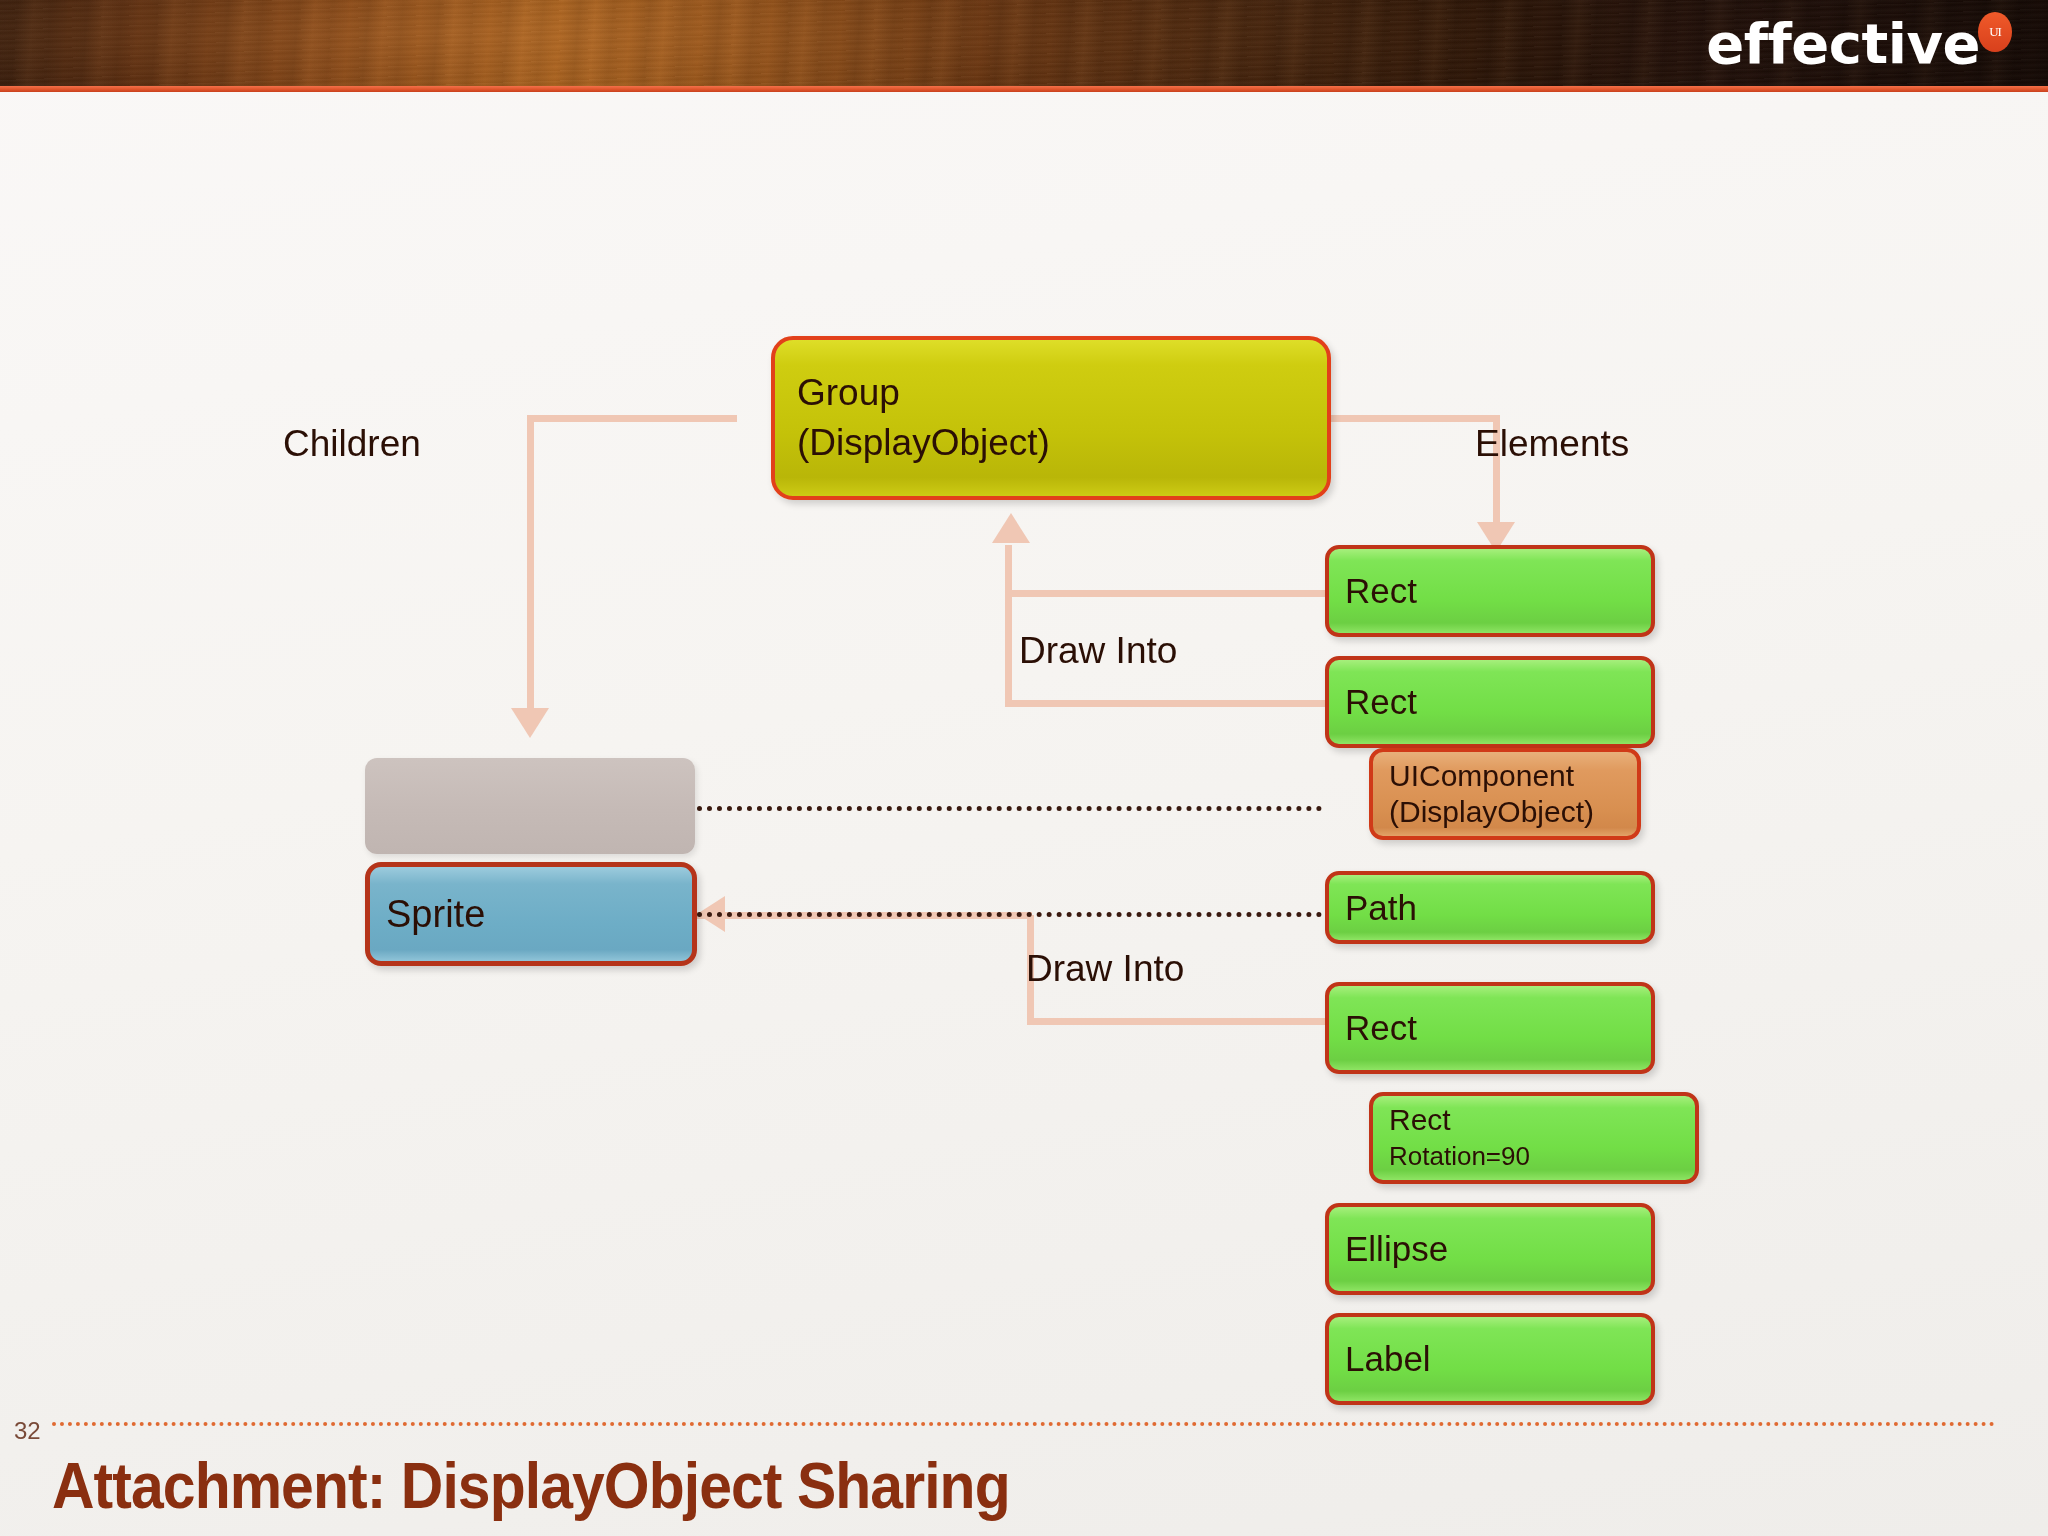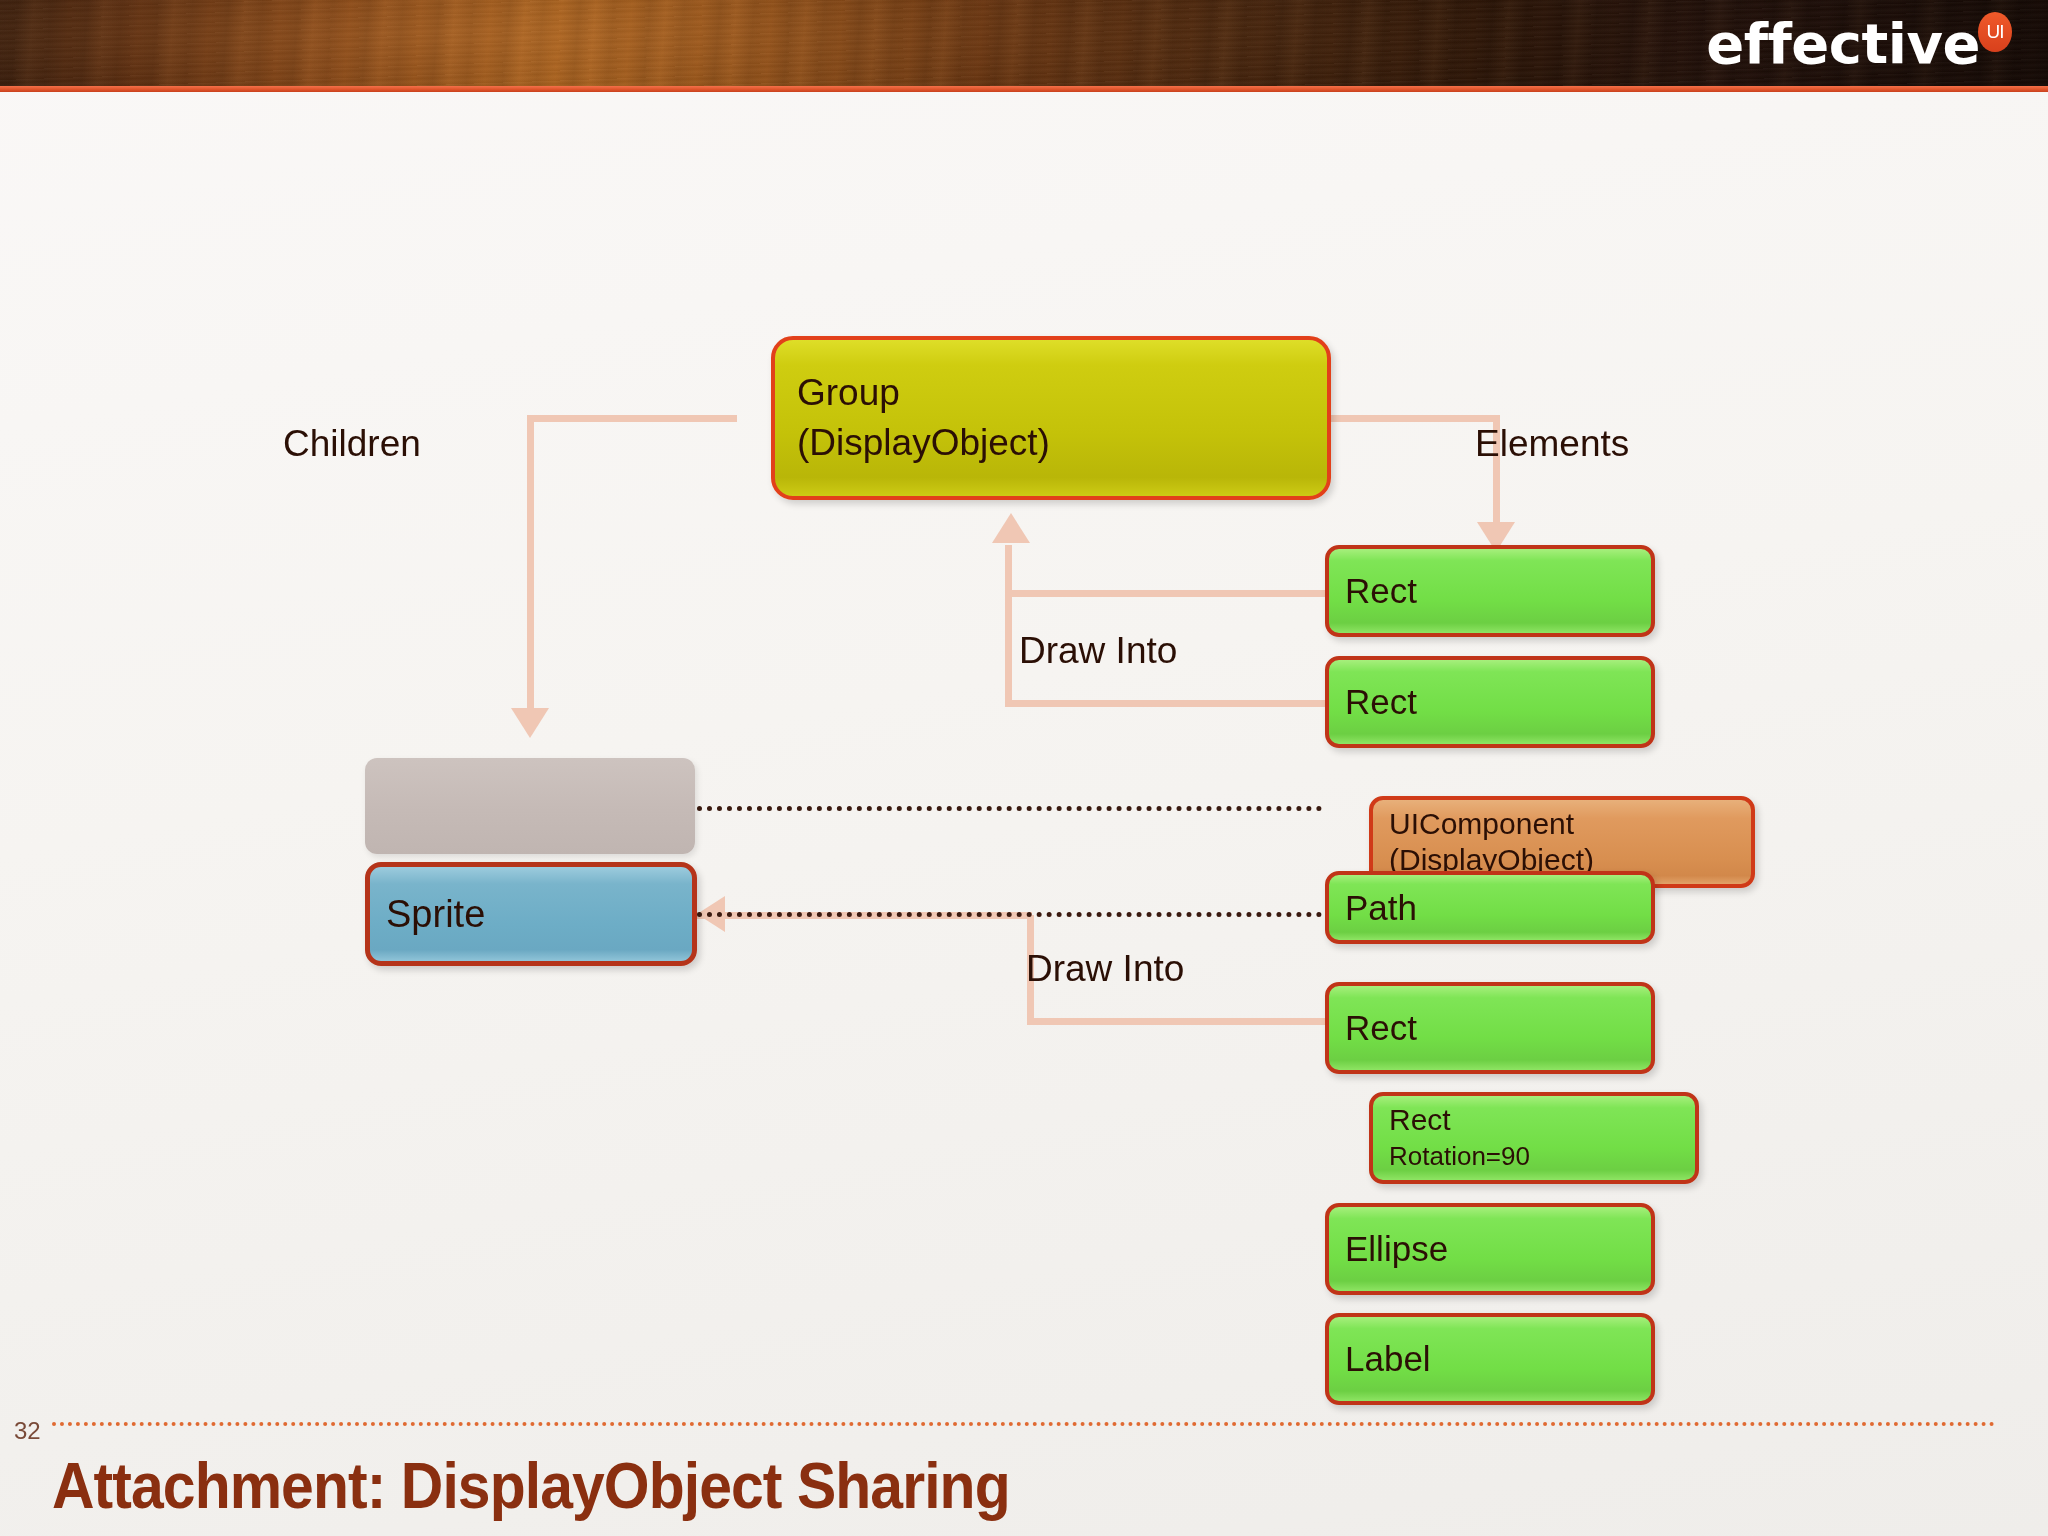--- a/index.html
+++ b/index.html
@@ -75,22 +75,22 @@
     color: #ffffff;
     letter-spacing: -0.5px;
     font-weight: 700;
   }
   #logo-badge {
     width: 34px;
     height: 40px;
     border-radius: 50%;
     background: linear-gradient(180deg, #f05a2a 0%, #d8401c 100%);
     color: #ffffff;
-    font-size: 19px;
-    font-family: Liberation Sans, sans-serif;
+    font-size: 13px;
+    font-family: Liberation Serif, serif;
     display: flex;
     align-items: center;
     justify-content: center;
     margin-left: -2px;
     margin-top: -4px;
     letter-spacing: -1px;
   }
 
   
   .box {
@@ -263,21 +263,21 @@
   </div>
 
   <div class="box box-green" style="left:1325px; top:545px; width:330px; height:92px;">
     <div>Rect</div>
   </div>
 
   <div class="box box-green" style="left:1325px; top:656px; width:330px; height:92px;">
     <div>Rect</div>
   </div>
 
-  <div class="box box-orange twoline small" style="left:1325px; top:796px; width:386px; height:92px;">
+  <div class="box box-orange twoline small" style="left:1325px; top:748px; width:272px; height:92px;">
     <div>UIComponent</div>
     <div class="l2" style="font-size:30px; line-height:36px;">(DisplayObject)</div>
   </div>
 
   <div class="box box-green" style="left:1325px; top:871px; width:330px; height:73px;">
     <div>Path</div>
   </div>
 
   <div class="box box-green" style="left:1325px; top:982px; width:330px; height:92px;">
     <div>Rect</div>

